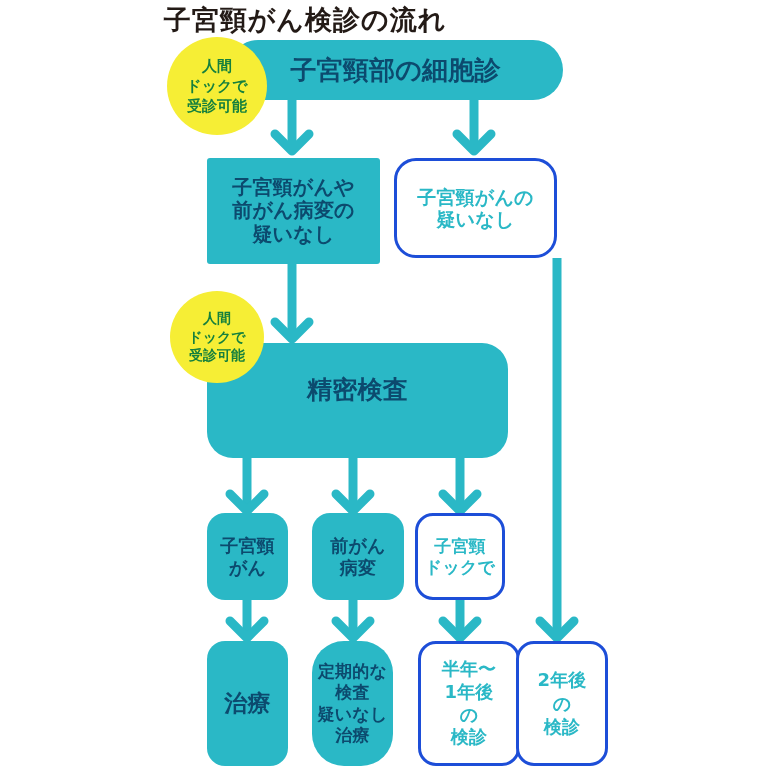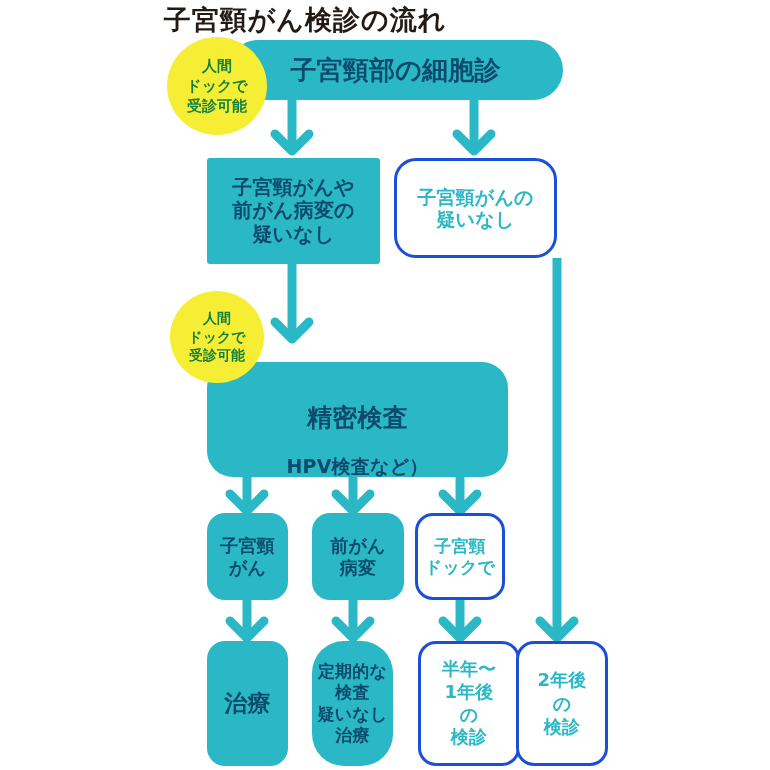--- a/index.html
+++ b/index.html
@@ -150,25 +150,24 @@
     </span>
   </div>
 
   <div class="node outlined" style="left:394px; top:158px; width:163px; height:100px; border-radius:22px; font-size:19px;">
     <span class="txt">
       <span>子宮頸がんの</span><br>
       <span>疑いなし</span>
     </span>
   </div>
 
-  <div class="node filled" style="left:207px; top:362px; width:301px; height:115px; border-radius:26px; font-size:19px;align-items:flex-end;">
+  <div class="node filled" style="left:207px; top:343px; width:301px; height:115px; border-radius:26px; font-size:19px;">
     <span class="txt">
       <span style="font-size:25px;">精密検査</span><br>
       <br>
-      <span>HPV検査など）</span>
     </span>
   </div>
 
   <div class="node filled" style="left:207px; top:513px; width:81px; height:87px; border-radius:18px; font-size:18px;">
     <span class="txt">
       <span>子宮頸</span><br>
       <span>がん</span>
     </span>
   </div>
 

